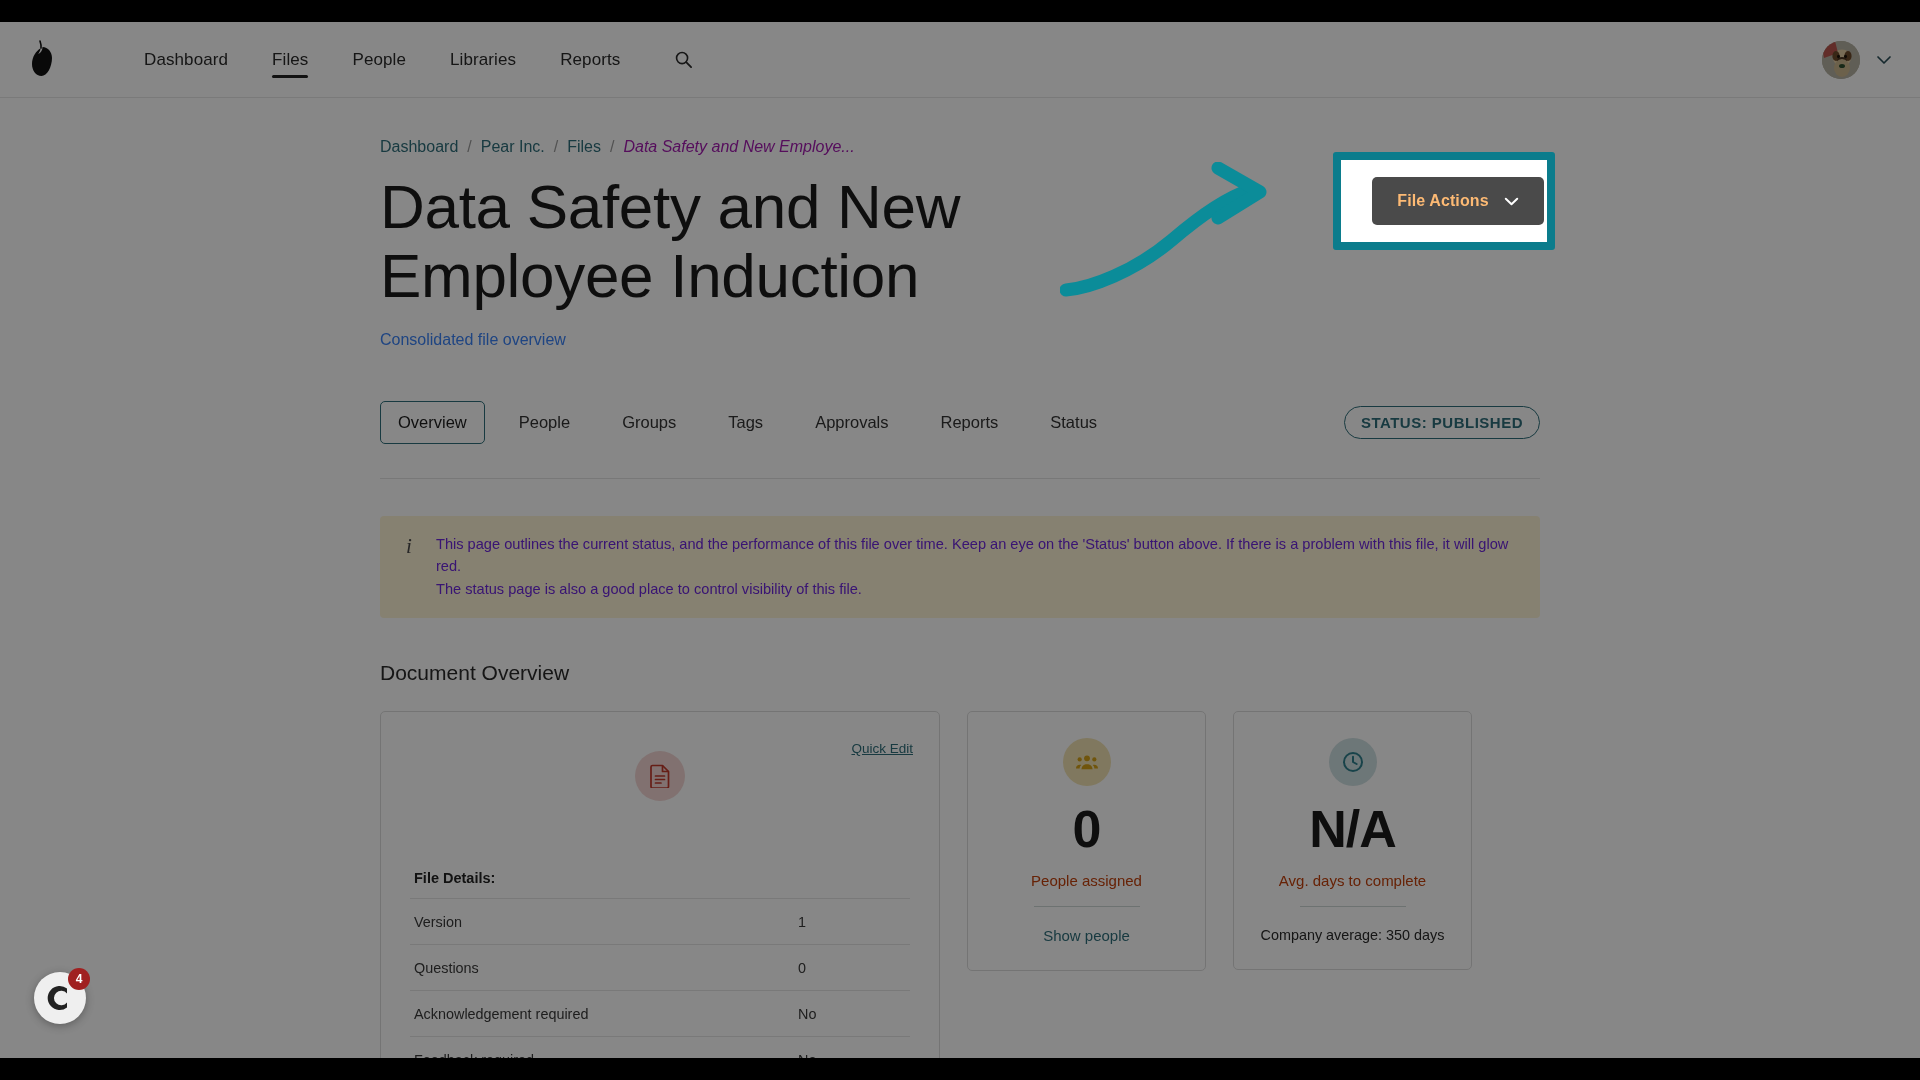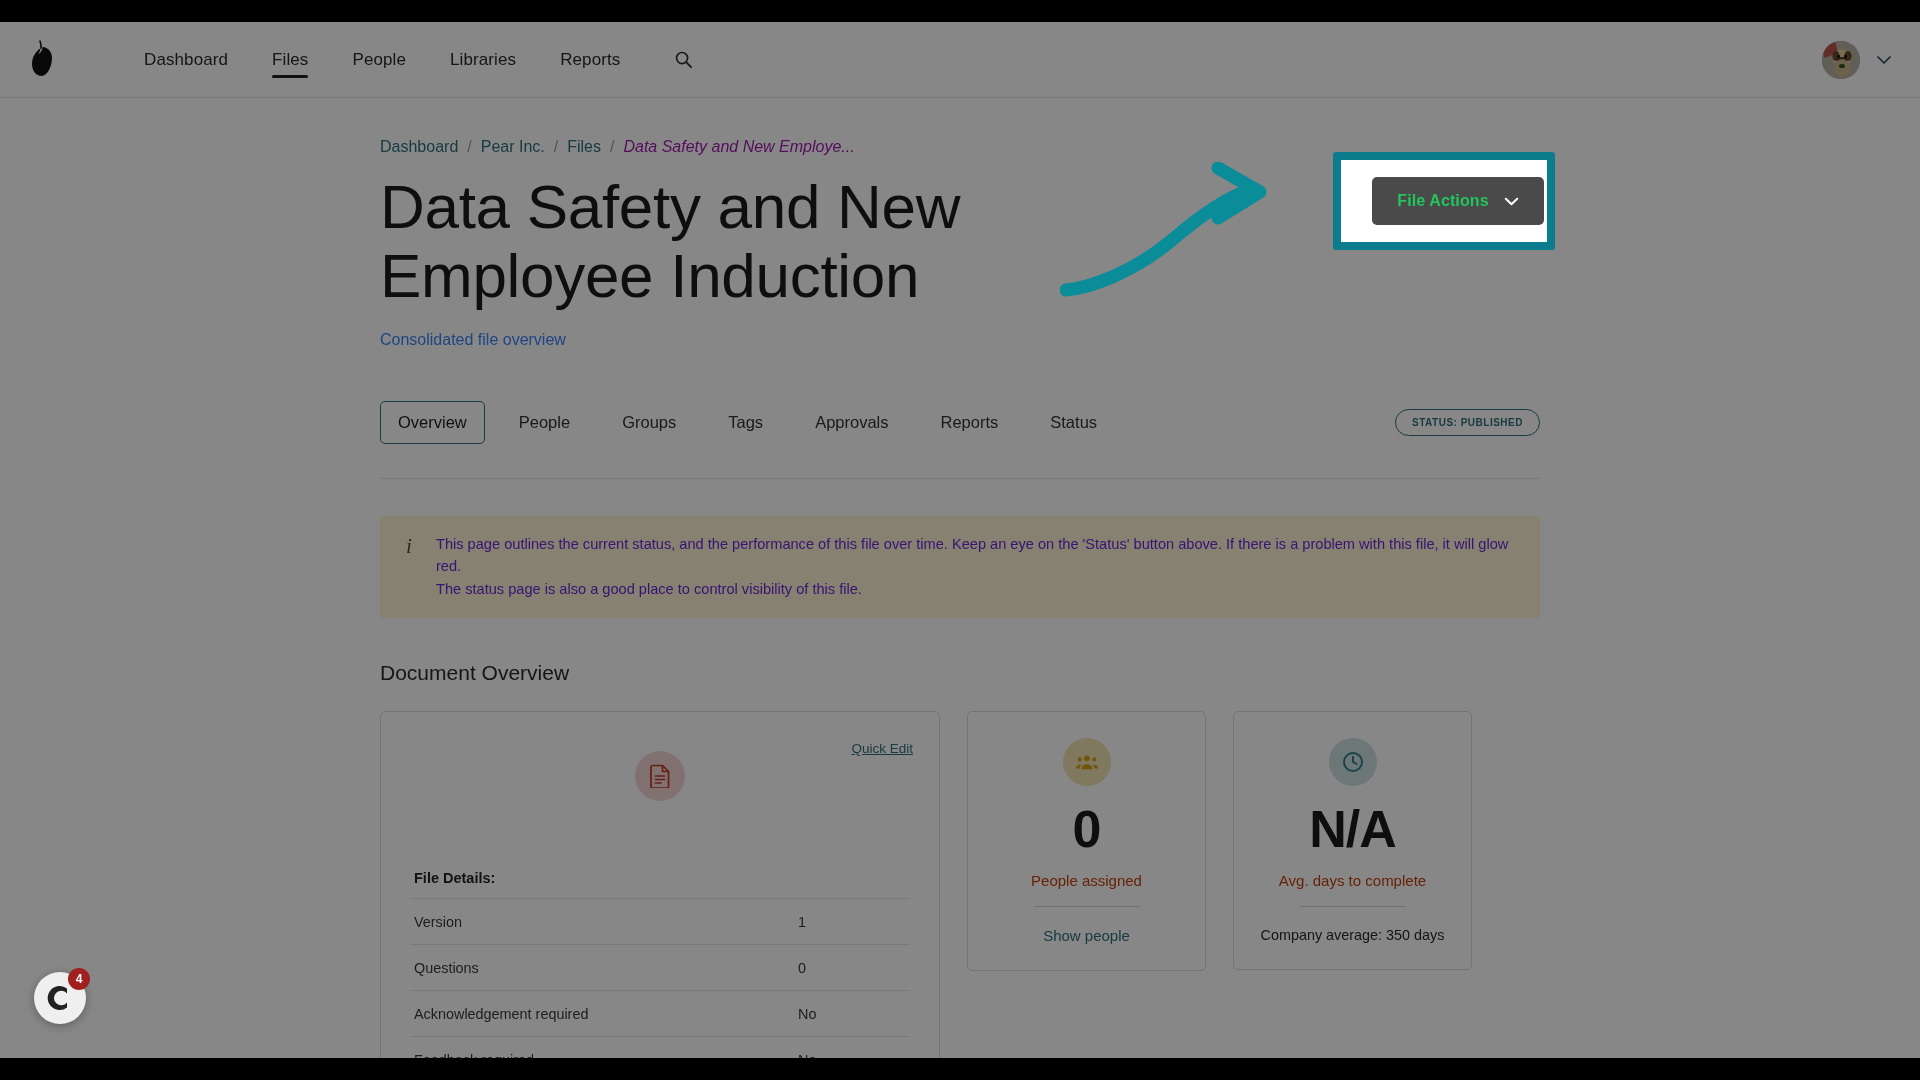--- a/index.html
+++ b/index.html
@@ -171,21 +171,21 @@
   .tab.active {
     border-color: #2f6f7b;
     color: #1d1d1d;
   }
   .status-pill {
     margin-left: auto;
     border: 1px solid #2f6f7b;
     color: #2f6f7b;
     border-radius: 20px;
     padding: 7px 16px;
-    font-size: 10px;
+    font-size: 15px;
     font-weight: 700;
     letter-spacing: 0.5px;
     cursor: pointer;
   }
 
   .divider {
     margin-top: 33px;
     height: 1px;
     background: #e2e2e2;
     width: 100%;
@@ -373,21 +373,21 @@
     border: 8px solid #0b7c8c;
     border-radius: 3px;
     display: flex;
     align-items: center;
     justify-content: center;
     pointer-events: auto;
   }
   .file-actions-btn {
     width: 172px; height: 48px;
     background: #4a4a4a;
-    color: #22c55e;
+    color: #fdba74;
     border: none;
     border-radius: 5px;
     font-size: 16px;
     font-weight: 700;
     font-family: "Liberation Sans", sans-serif;
     display: flex;
     align-items: center;
     justify-content: center;
     gap: 15px;
     cursor: pointer;

